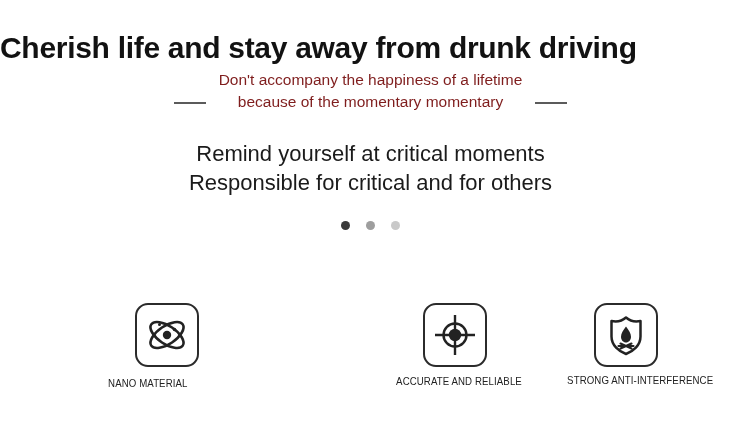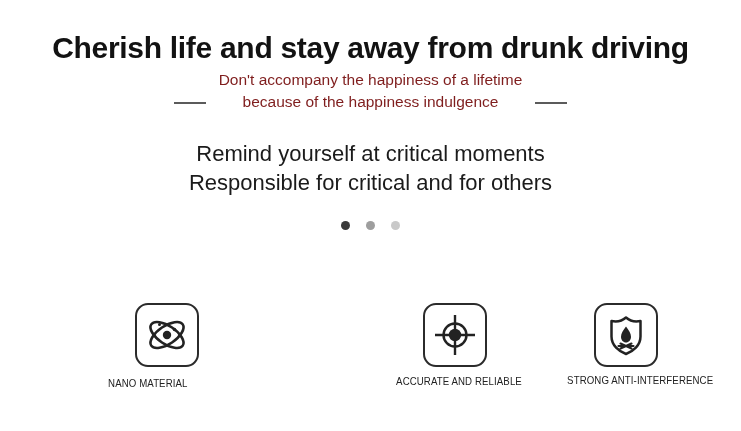--- a/index.html
+++ b/index.html
@@ -20,21 +20,21 @@
     inset: 0;
     background: #ffffff;
   }
 
   
   .headline {
     position: absolute;
     left: 0;
     top: 31px;
     width: 741px;
-    text-align: center;
+    text-align: left;
     font-size: 30px;
     font-weight: bold;
     letter-spacing: -0.3px;
     color: #121212;
     white-space: nowrap;
   }
 
   
   .subtitle-wrap {
     position: absolute;
@@ -133,21 +133,21 @@
 <body>
 
 <div class="stage">
 
   <div class="headline">Cherish life and stay away from drunk driving</div>
 
   <div class="subtitle-wrap">
     <span class="sub-dash left"></span>
     <div class="subtitle-lines">
       <div>Don't accompany the happiness of a lifetime</div>
-      <div>because of the happiness indulgence</div>
+      <div>because of the momentary momentary</div>
     </div>
     <span class="sub-dash right"></span>
   </div>
 
   <div class="slogan">
     <div>Remind yourself at critical moments</div>
     <div>Responsible for critical and for others</div>
   </div>
 
   <div class="dots">

